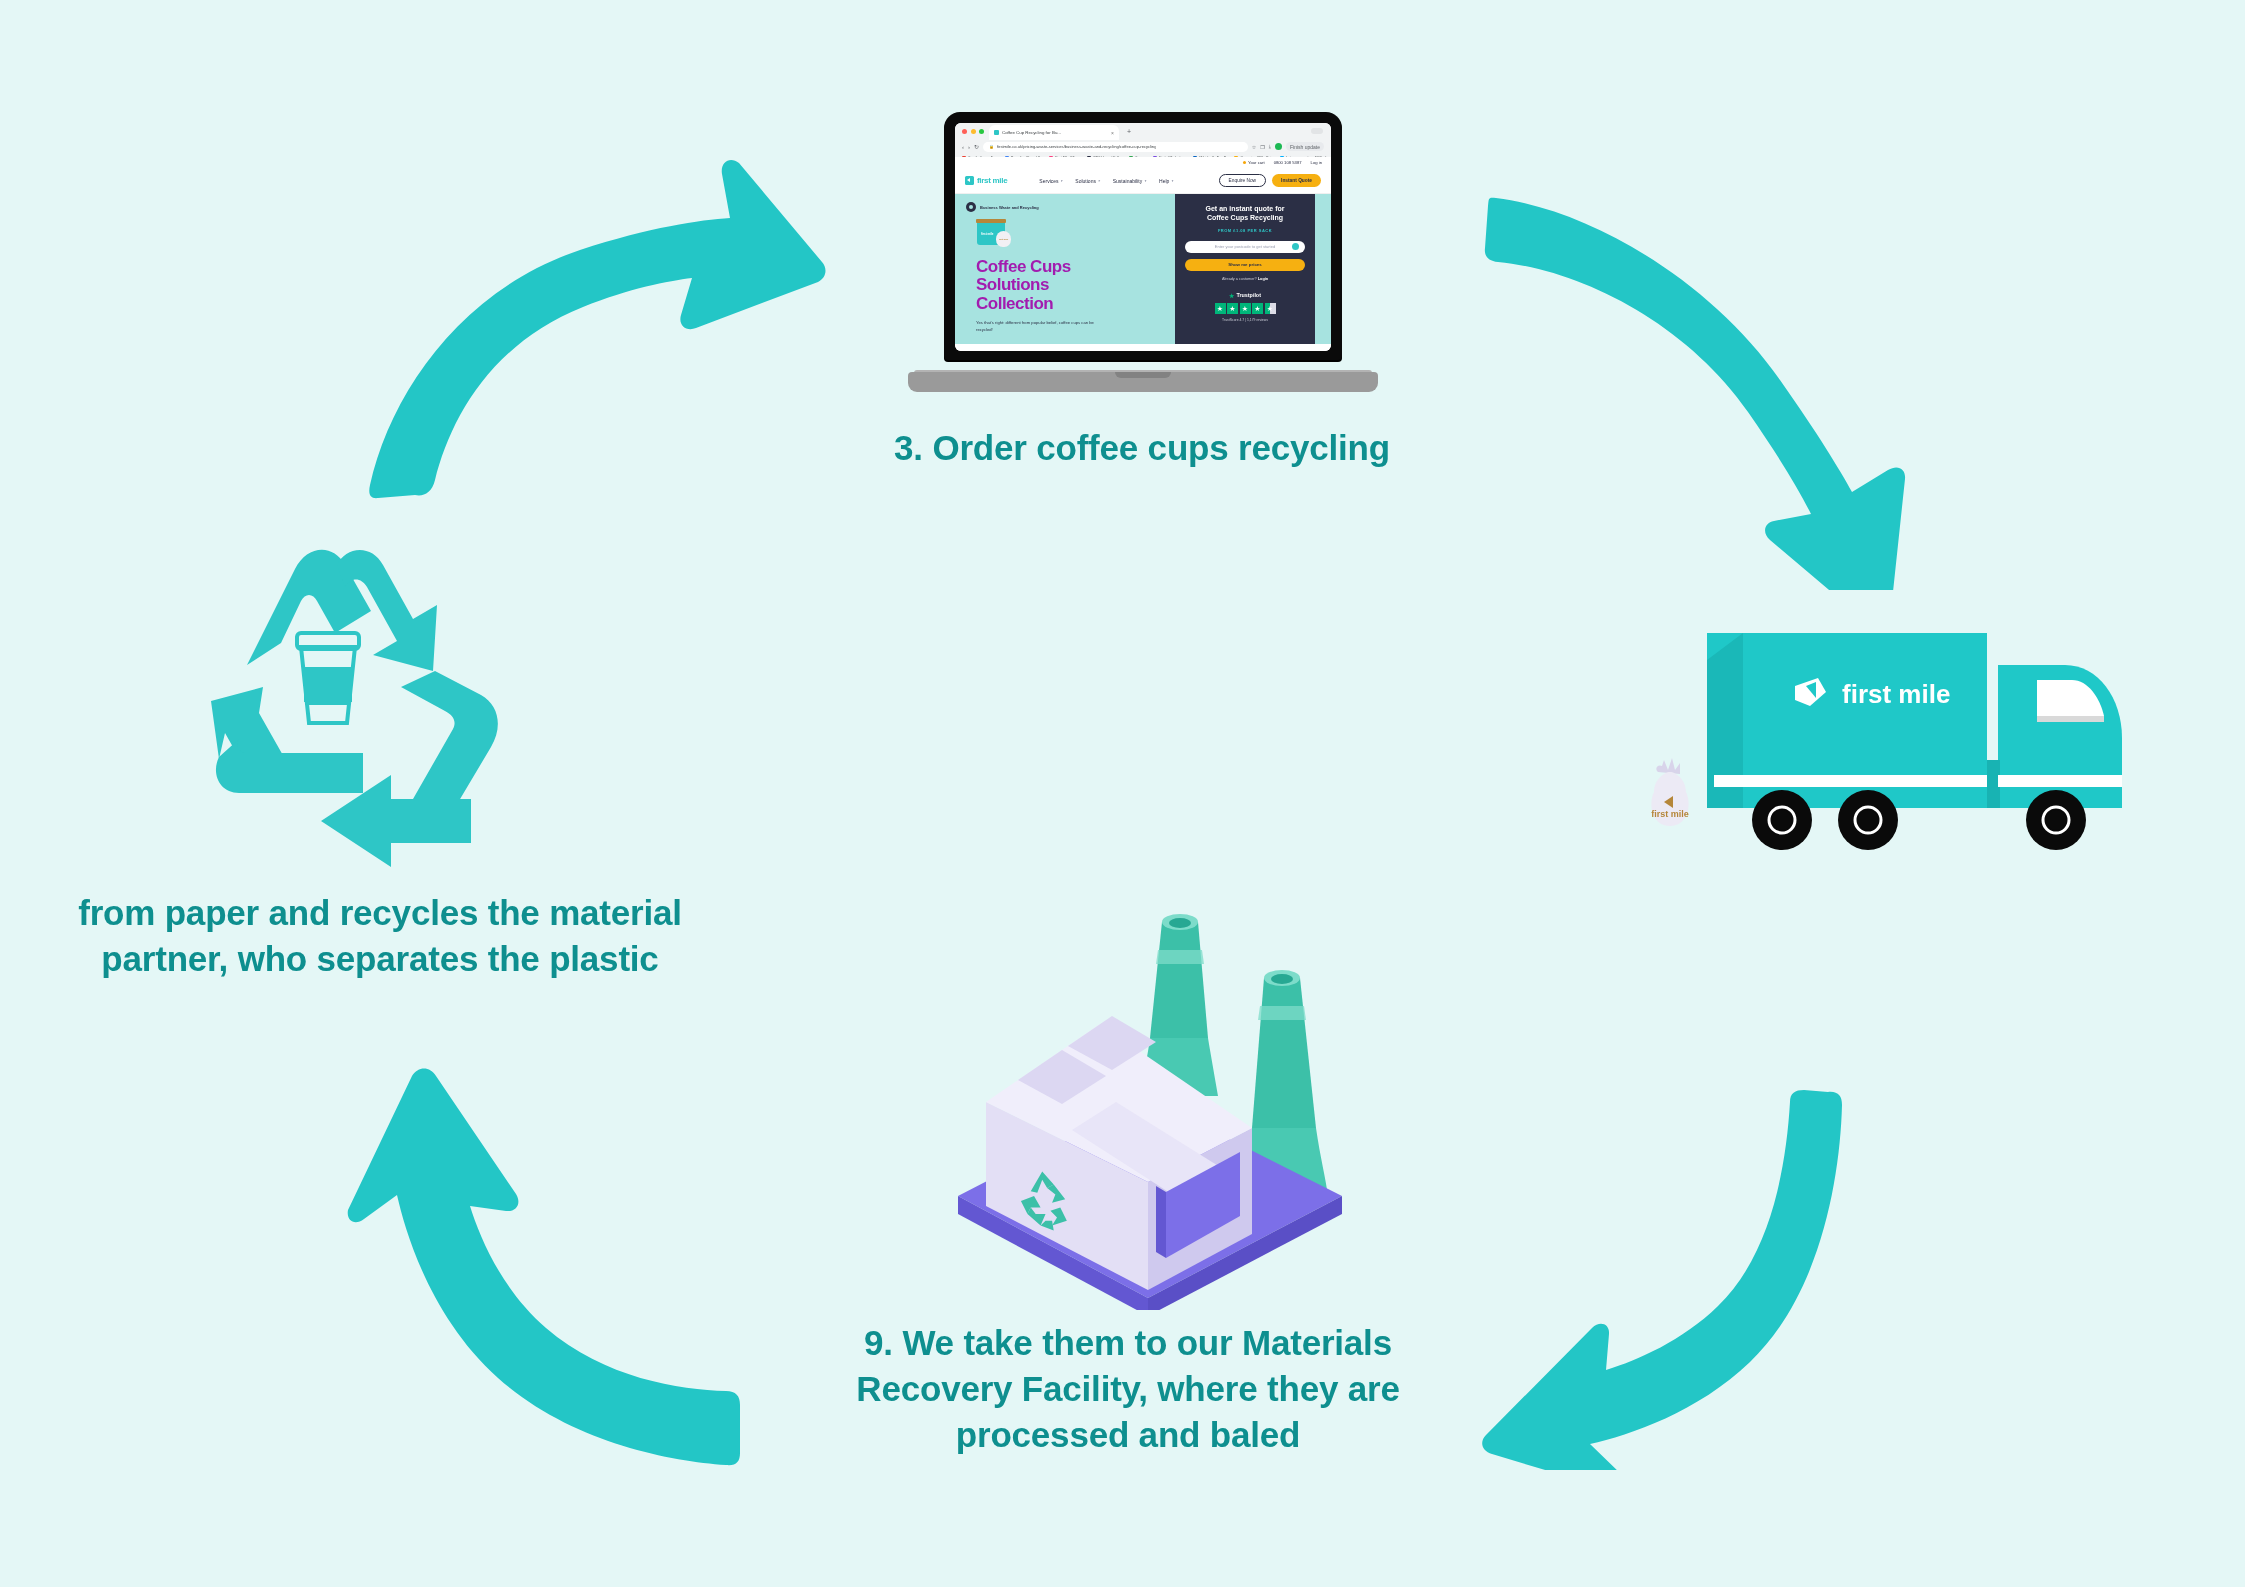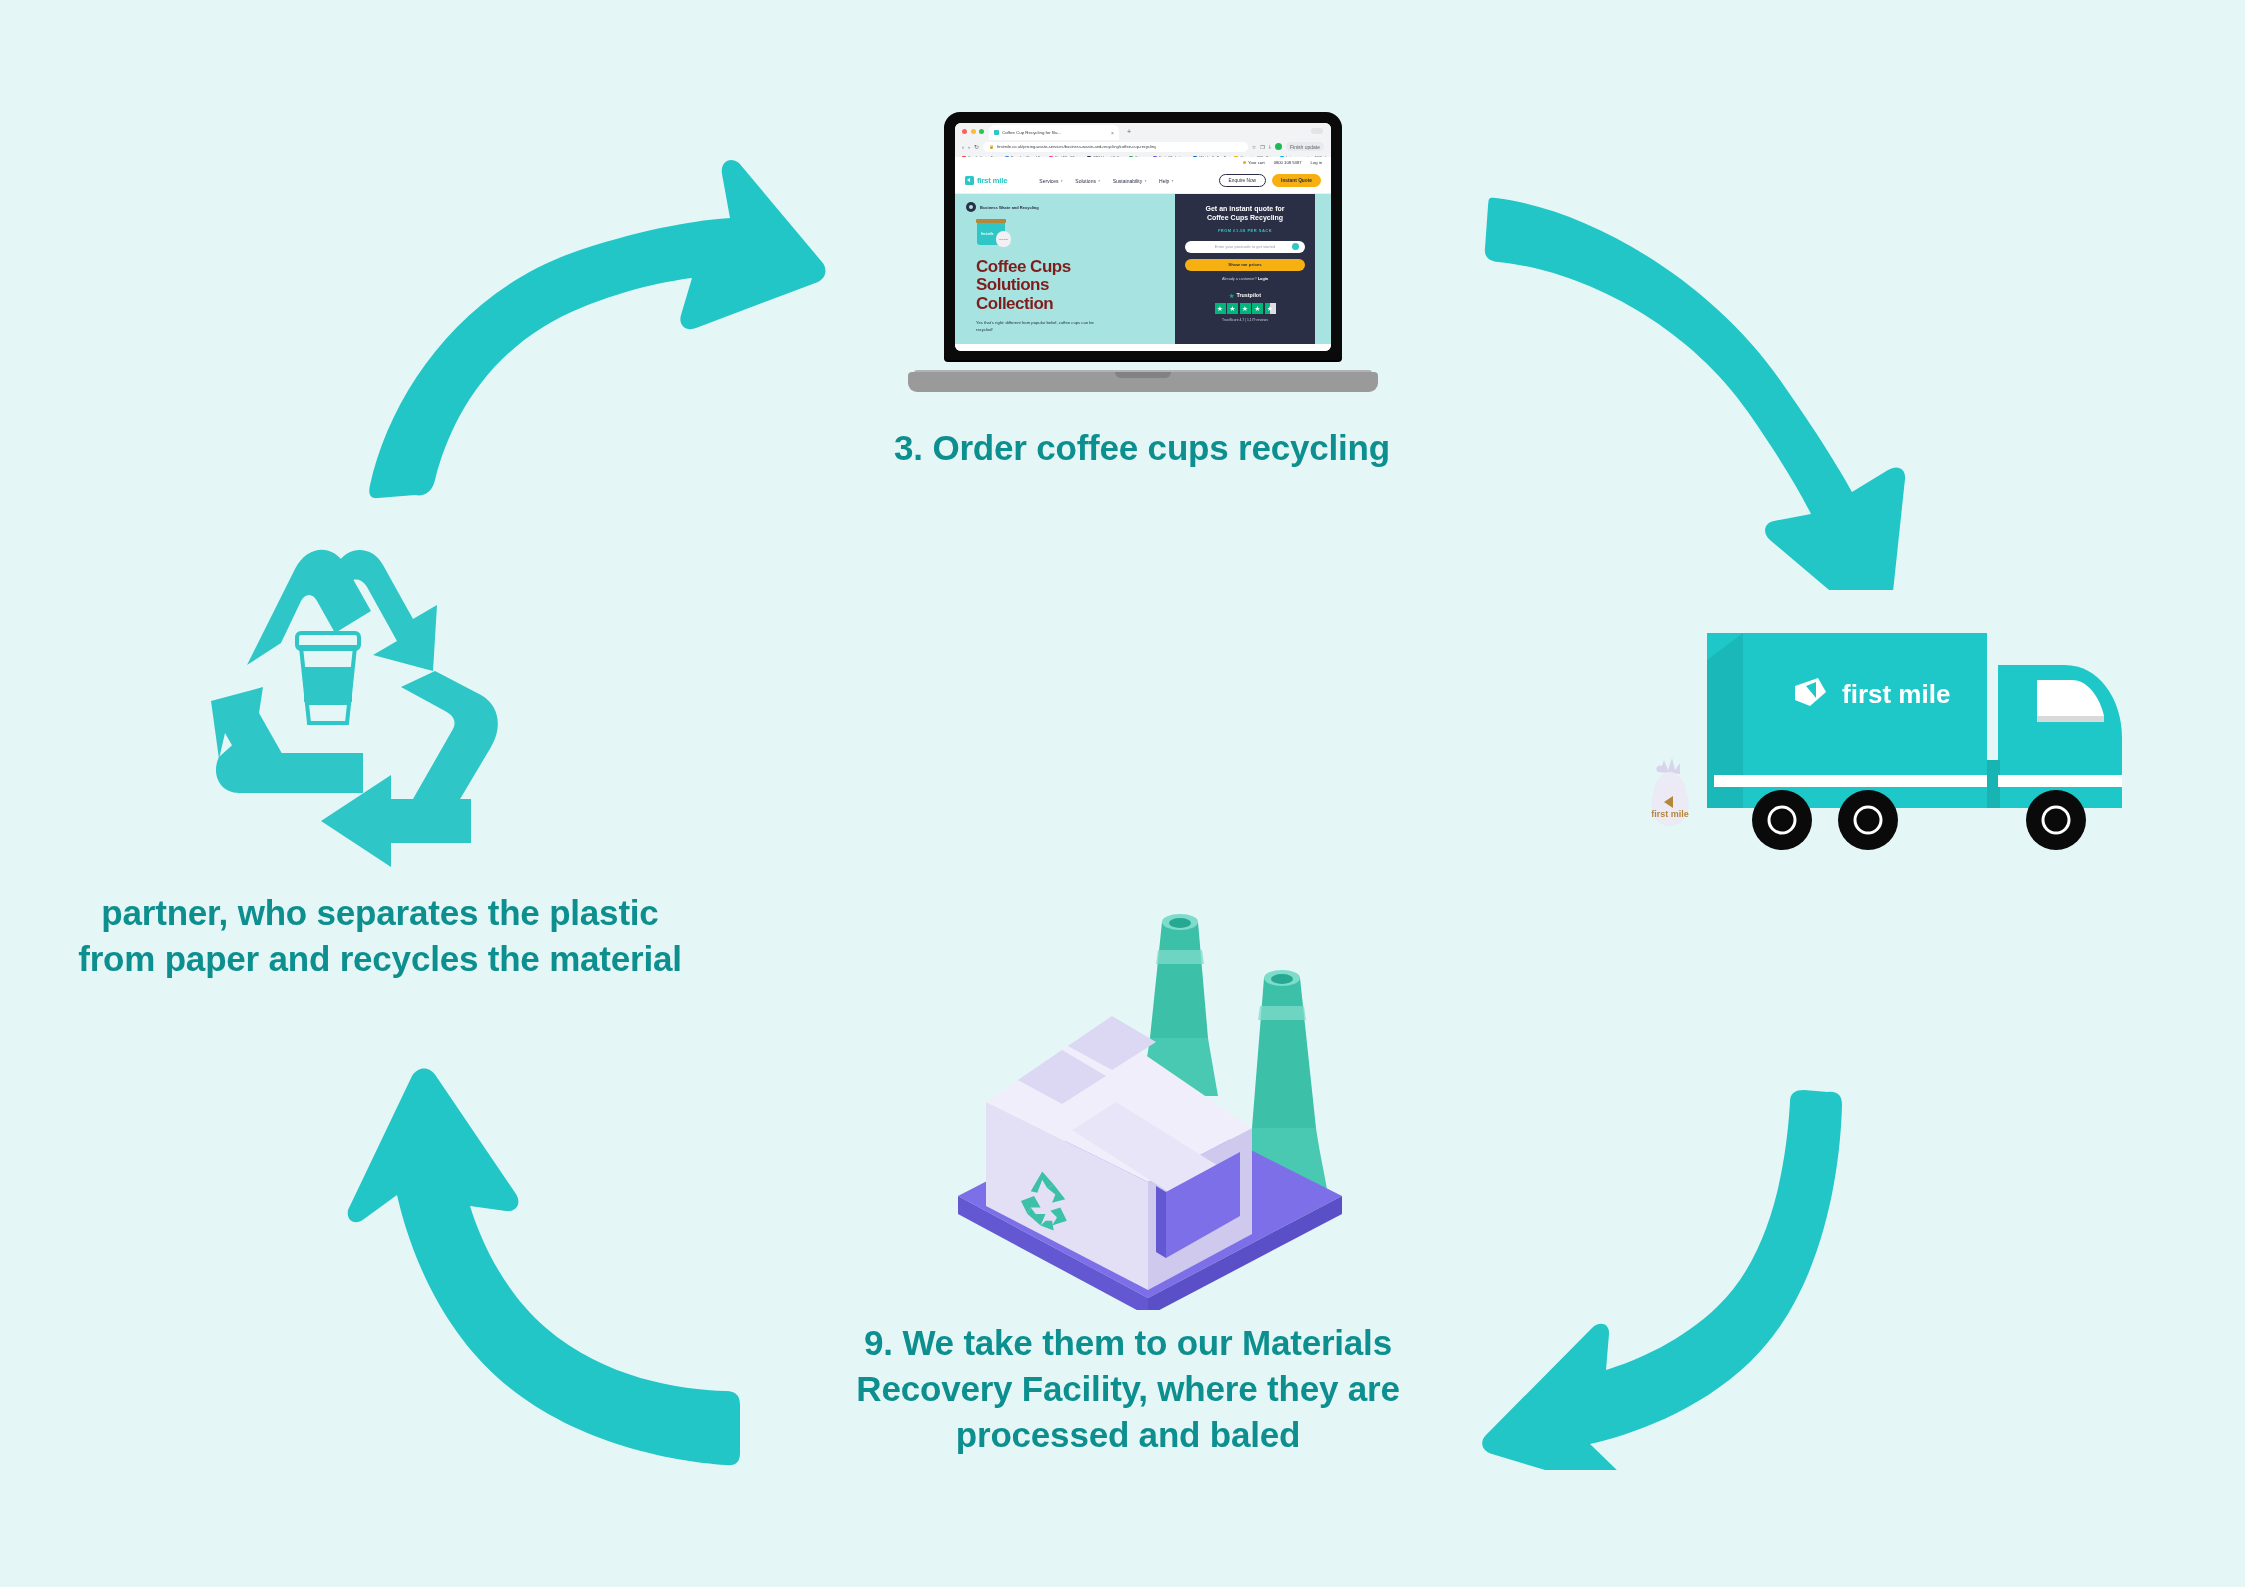--- a/index.html
+++ b/index.html
@@ -131,21 +131,21 @@
   .crumb-av{width:10px;height:10px;border-radius:50%;background:#2b2f45;position:relative;}
   .crumb-av:after{content:"";position:absolute;left:3px;top:3px;width:4px;height:4px;border-radius:50%;background:#a7e3e0;}
   .crumb-t{font-size:4px;font-weight:700;color:#2b2f45;}
   .binart{margin:7px 0 0 21px;width:30px;height:30px;position:relative;}
   .bin-lid{position:absolute;left:0;top:0;width:30px;height:4px;background:#b5873a;border-radius:1px;}
   .bin-body{position:absolute;left:1px;top:4px;width:28px;height:22px;background:#2ec6c6;border-radius:0 0 3px 3px;}
   .bin-lbl{position:absolute;left:4px;top:9px;font-size:3px;color:#fff;font-weight:700;}
   .sack{position:absolute;left:20px;top:12px;width:15px;height:16px;background:#f2f0f4;border-radius:50% 50% 45% 45%;}
   .sack-l{position:absolute;left:3px;top:7px;font-size:2.2px;color:#b5873a;font-weight:700;}
   .heroh{
-    margin:9px 0 0 21px;font-size:17px;font-weight:800;color:#7f1d1d;
+    margin:9px 0 0 21px;font-size:17px;font-weight:800;color:#a21caf;
     line-height:1.08;letter-spacing:-0.5px;
   }
   .herop{margin:7px 0 0 21px;font-size:4.2px;color:#2b2f45;line-height:1.55;width:130px;}
   .quote{
     position:absolute;right:16px;top:0;width:140px;height:150px;
     background:#2b2f45;padding:11px 10px 0;box-sizing:border-box;text-align:center;
   }
   .q-h{font-size:7px;font-weight:800;color:#fff;line-height:1.26;}
   .q-s{font-size:4px;font-weight:700;color:#2ec6c6;letter-spacing:0.5px;margin-top:5px;}
   .q-inp{
@@ -538,17 +538,17 @@
   </div>
 
 
   <div class="caption" id="cap3">
     <div>9. We take them to our Materials</div>
     <div>Recovery Facility, where they are</div>
     <div>processed and baled</div>
   </div>
 
   <div class="caption" id="cap4">
+    <div>from paper and recycles the material</div>
     <div>partner, who separates the plastic</div>
-    <div>from paper and recycles the material</div>
   </div>
 
 </div>
 
 </body></html>

